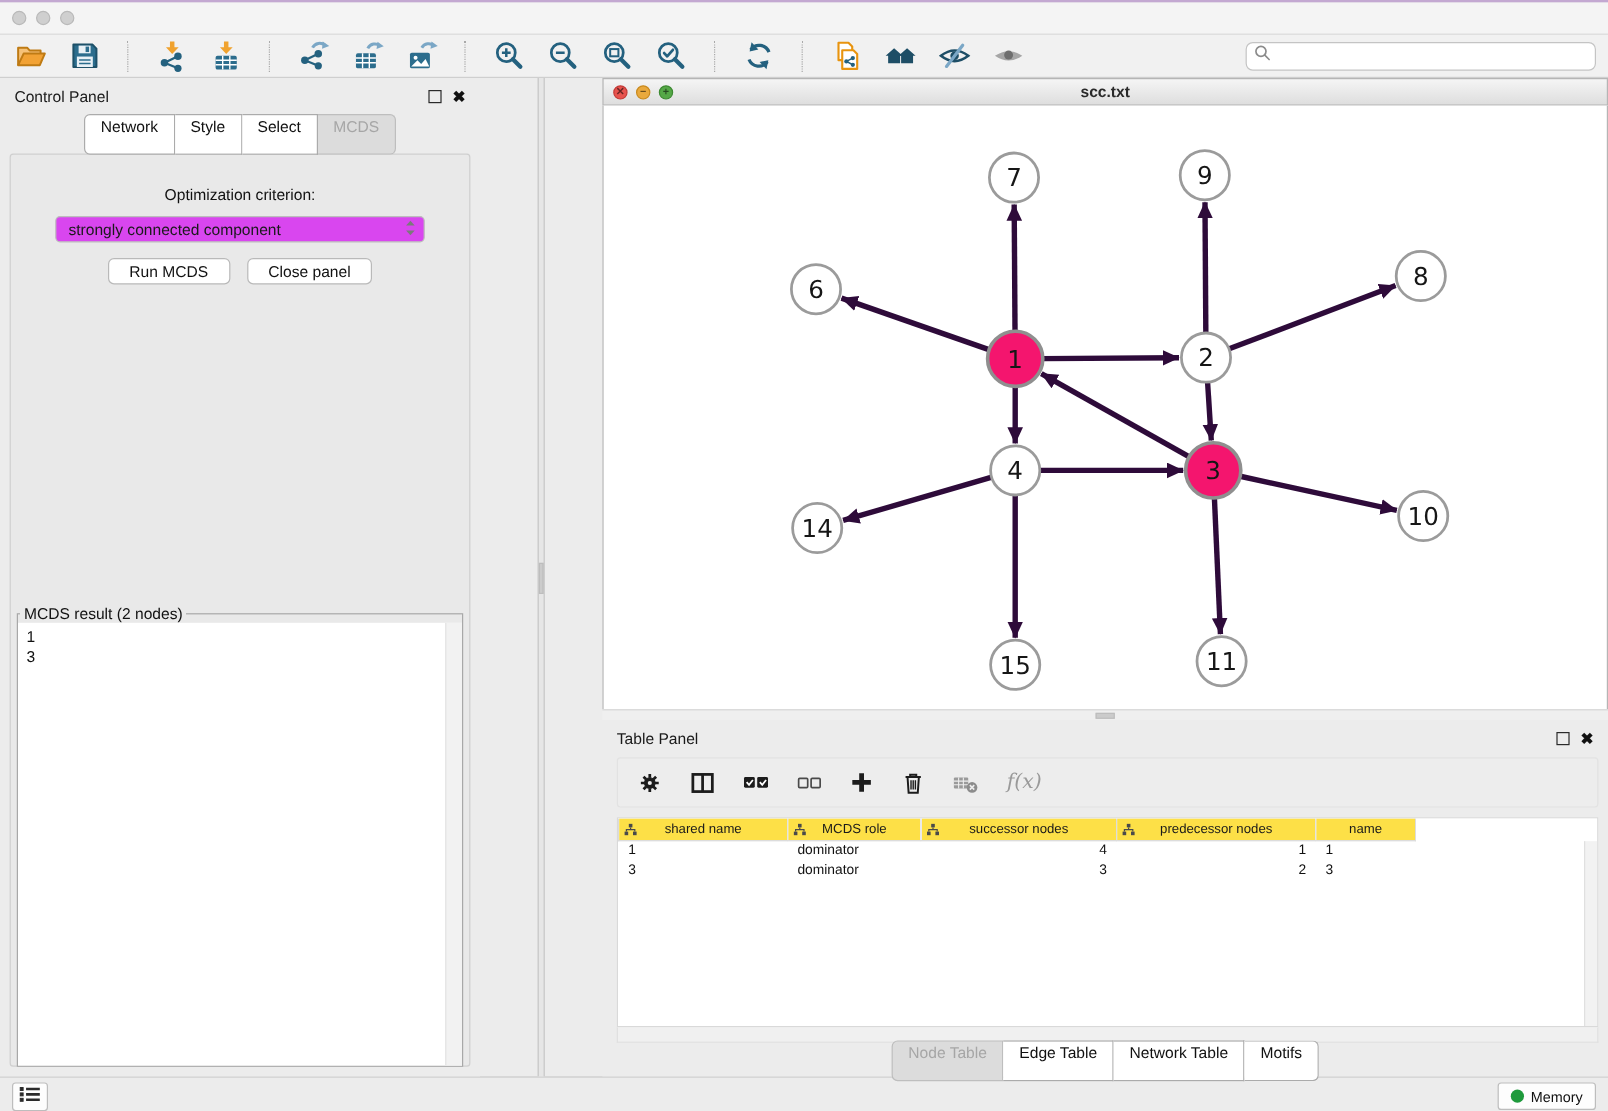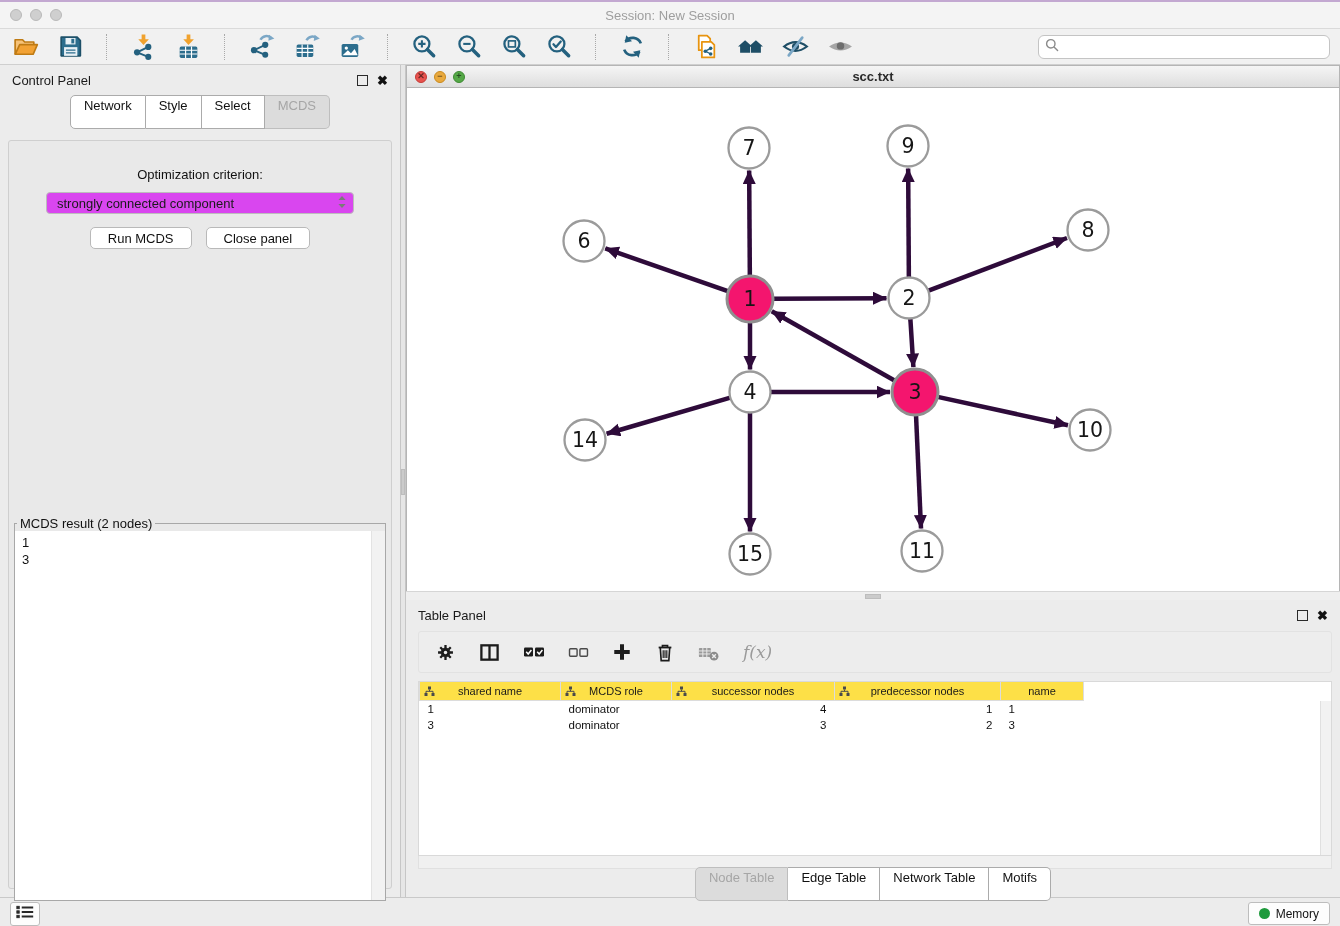--- a/index.html
+++ b/index.html
@@ -19,34 +19,34 @@
   .toolbar{height:36px;background:#F1F1F1;border-bottom:1px solid #CFCFCF;display:flex;align-items:center;padding:0 10px;box-sizing:border-box;}
   #main-toolbar-icons{display:flex;align-items:center;gap:14px;}
   .tbtn{background:none;border:none;padding:2px;cursor:default;display:flex;align-items:center;justify-content:center;}
   .tbtn .icon svg{display:block;width:27px;height:27px;}
   .tsep{width:1px;height:26px;border-left:1px dotted #A9A9A9;margin:0 6px;}
   .searchbox{margin-left:auto;width:292px;height:24px;background:#fff;border:1px solid #C4C4C4;border-radius:6px;
              display:flex;align-items:center;padding-left:6px;box-sizing:border-box;}
   .searchbox svg{flex:0 0 auto;}
   .searchbox input{border:none;outline:none;flex:1;height:18px;font-size:12px;background:transparent;padding-left:4px;}
   
-  .main{display:flex;height:832px;}
+  .main{display:flex;height:832px;gap:48px;}
   
   .control-panel{width:400px;box-sizing:border-box;display:flex;flex-direction:column;background:#ECECEC;}
   .panel-header{height:30px;display:flex;align-items:center;padding:0 12px;font-size:13px;color:#1a1a1a;}
   .panel-header .ph-btns{margin-left:auto;display:flex;align-items:center;gap:9px;}
   .float-box{width:9px;height:9px;border:1.6px solid #2a2a2a;display:inline-block;background:transparent;}
   .close-x{font-size:13px;font-weight:bold;color:#111;line-height:1;}
   .ph-btn{background:none;border:none;padding:0;display:flex;align-items:center;}
   .tabset{display:flex;justify-content:center;position:relative;z-index:2;margin-bottom:-1px;}
   .tab{background:#fff;border:1px solid #ABABAB;border-left:none;padding:2px 13px 15px;font-size:13px;color:#111;white-space:nowrap;}
   .tab:first-child{border-left:1px solid #ABABAB;border-radius:5px 0 0 5px;}
   .tab:last-child{border-radius:0 5px 5px 0;}
   .tab.selected{background:#DCDCDC;color:#A6A6A6;border-color:#BEBEBE;}
-  .cp-body{flex:1;margin:12px 8px 8px 8px;background:#E9E9E9;border:1px solid #CFCFCF;border-radius:3px;position:relative;}
+  .cp-body{flex:1;margin:0 8px 8px 8px;background:#E9E9E9;border:1px solid #CFCFCF;border-radius:3px;position:relative;}
   .opt-label{text-align:center;margin-top:26px;font-size:13px;color:#111;}
   .opt-select{margin:10px auto 0;width:308px;height:22px;background:#d946ef;border:1px solid #BDBDBD;border-radius:4px;
               display:flex;align-items:center;padding:0 6px 0 10px;box-sizing:border-box;font-size:13px;}
   .opt-select .updown{margin-left:auto;}
   .btn-row{display:flex;justify-content:center;gap:14px;margin-top:13px;}
   .pbtn{height:22px;padding:0 17px;background:#fff;border:1px solid #B9B9B9;border-radius:5px;font-size:13px;color:#111;font-family:inherit;}
   fieldset.result{position:absolute;left:5px;right:5px;top:375px;height:383px;margin:0;padding:0;
                   border:1px solid #A8A8A8;background:transparent;}
   fieldset.result legend{font-size:13px;color:#111;padding:0 3px;margin-left:2px;}
   .result-inner{position:absolute;left:0;right:0;top:0;bottom:0;background:#fff;overflow:hidden;}
@@ -94,21 +94,20 @@
 <body>
 
 <div class="app">
 
   <div class="titlebar">
     <div class="traffic">
       <span class="tl gray"></span>
       <span class="tl gray"></span>
       <span class="tl gray"></span>
     </div>
-    <div class="win-title">Session: New Session</div>
   </div>
 
   <div class="toolbar">
     <div id="main-toolbar-icons">
         <button class="tbtn">
           <span class="icon">
             <svg viewBox="0 0 26 26">
               <path d="M3 20.5 V6.5 h7.2 l2 2.2 H21 v3" fill="#F6C278" stroke="#BF7B14" stroke-width="1.6" stroke-linejoin="round"></path>
               <path d="M3 20.5 L7.4 11.2 H24.4 L20.4 20.5 Z" fill="#F2A234" stroke="#BF7B14" stroke-width="1.6" stroke-linejoin="round"></path>
             </svg>

